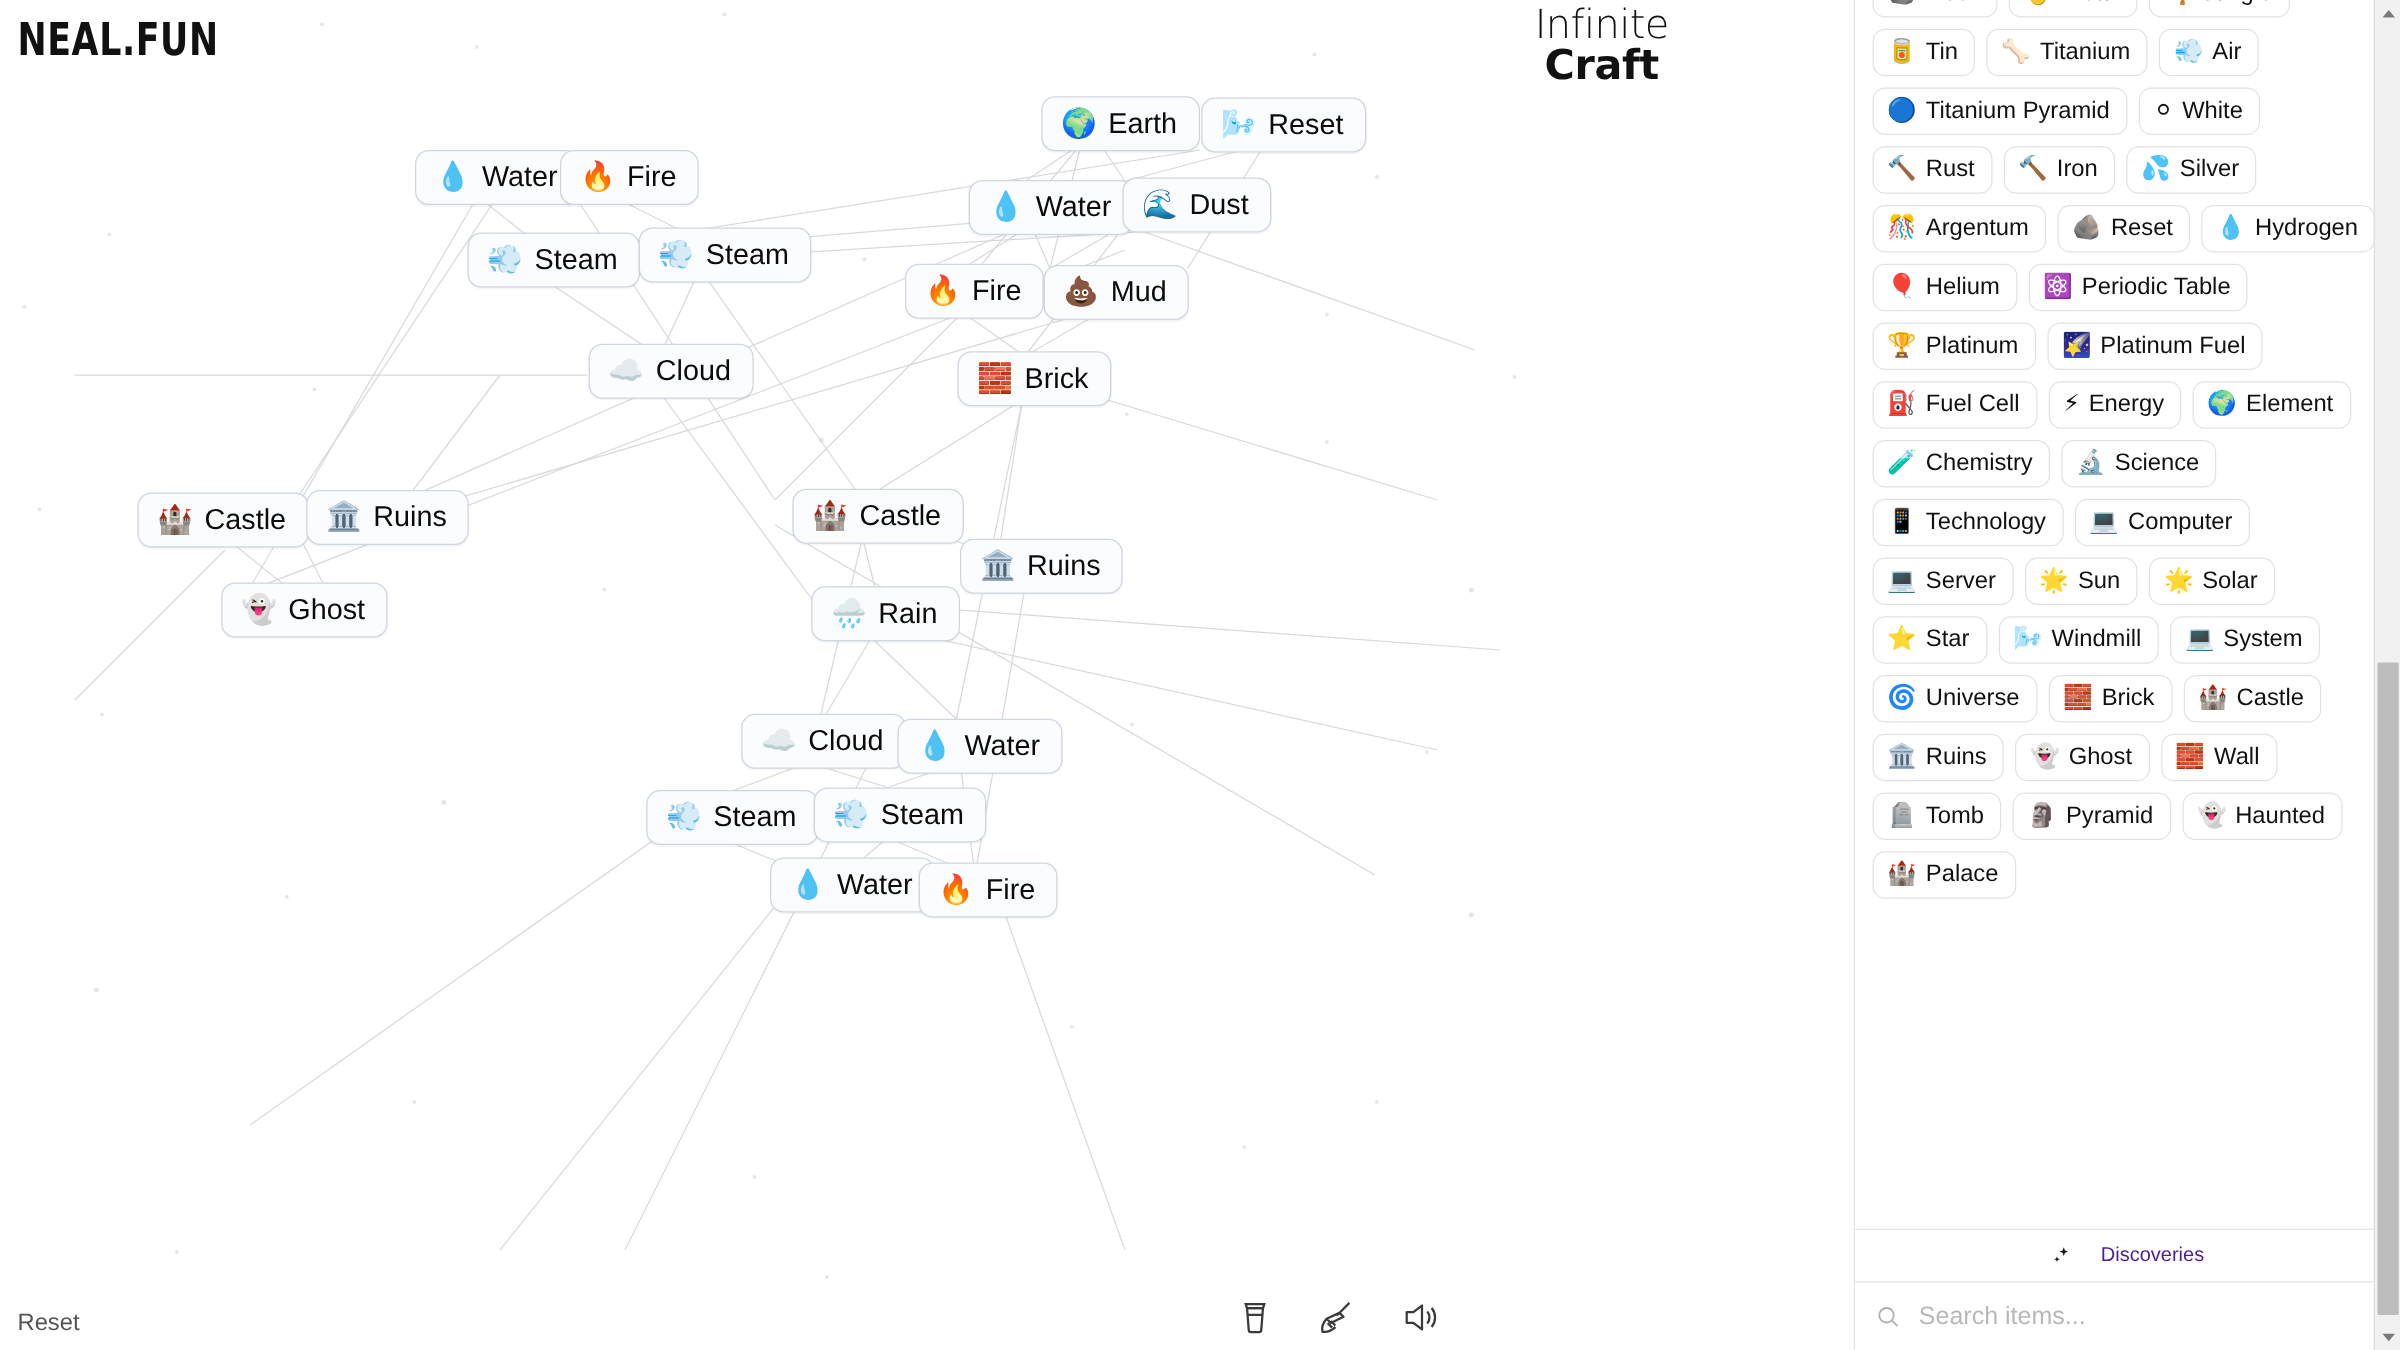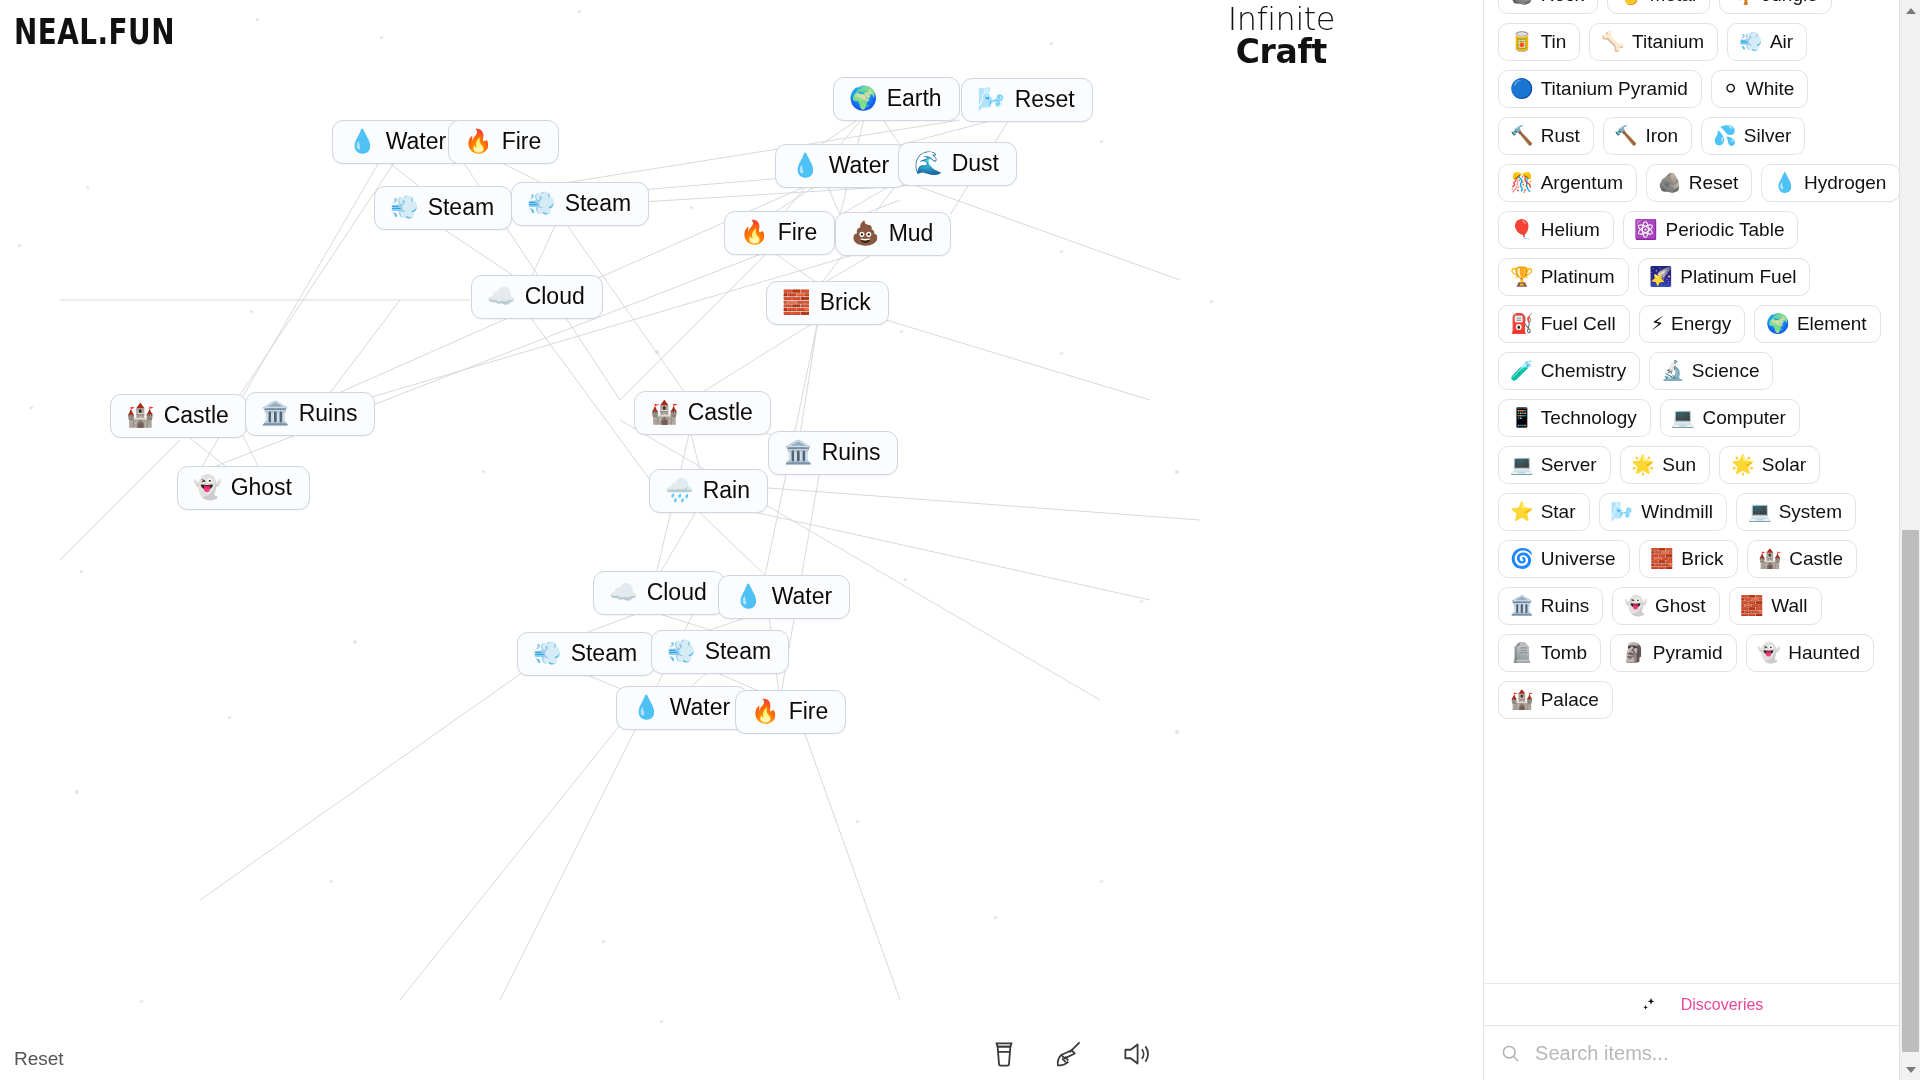--- a/index.html
+++ b/index.html
@@ -106,21 +106,21 @@
 
   .tabs {
     flex: 0 0 auto;
     display: flex; height: 43px;
     border-top: 1px solid #e6e6e6;
     border-bottom: 1px solid #e6e6e6;
   }
   .tab {
     flex: 1 1 50%;
     display: flex; align-items: center; justify-content: center;
-    gap: 23px; font-size: 16px; color: #ec4899; cursor: pointer;
+    gap: 23px; font-size: 16px; color: #4c1d95; cursor: pointer;
   }
   .tab + .tab { border-left: 1px solid #e6e6e6; }
   .tab svg { display:block; }
 
   .searchbar {
     flex: 0 0 auto;
     height: 54px; display: flex; align-items: center;
     gap: 12px; padding: 0 16px;
   }
   .searchbar input {

